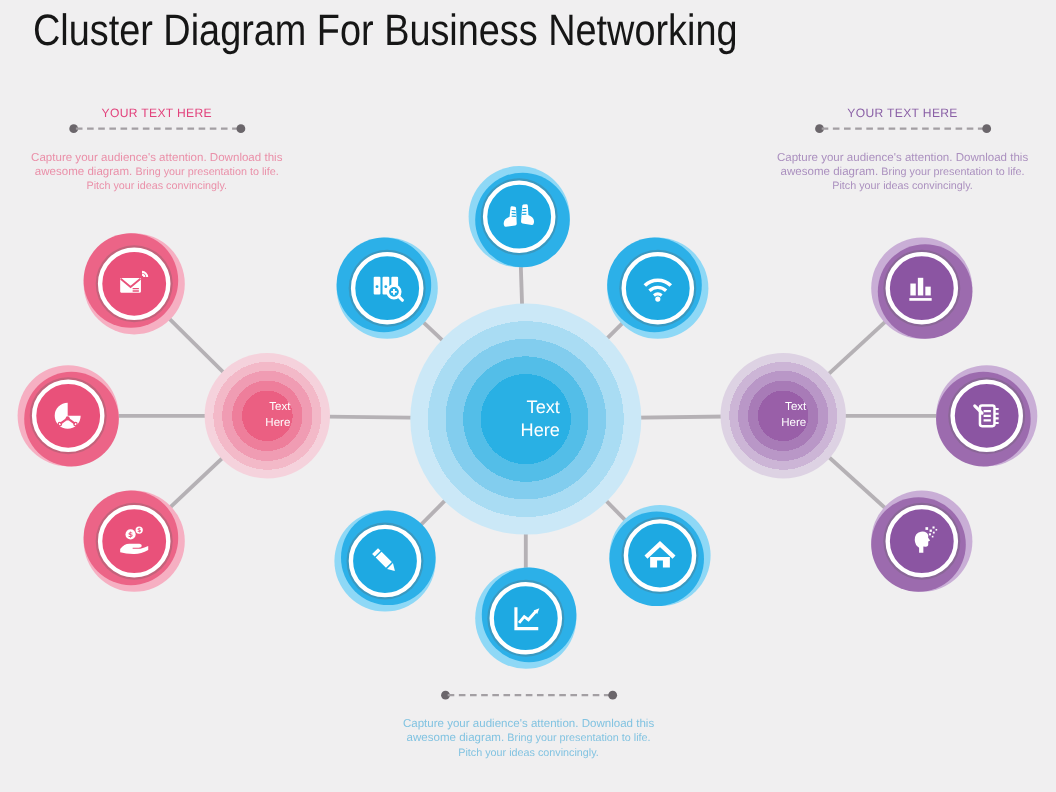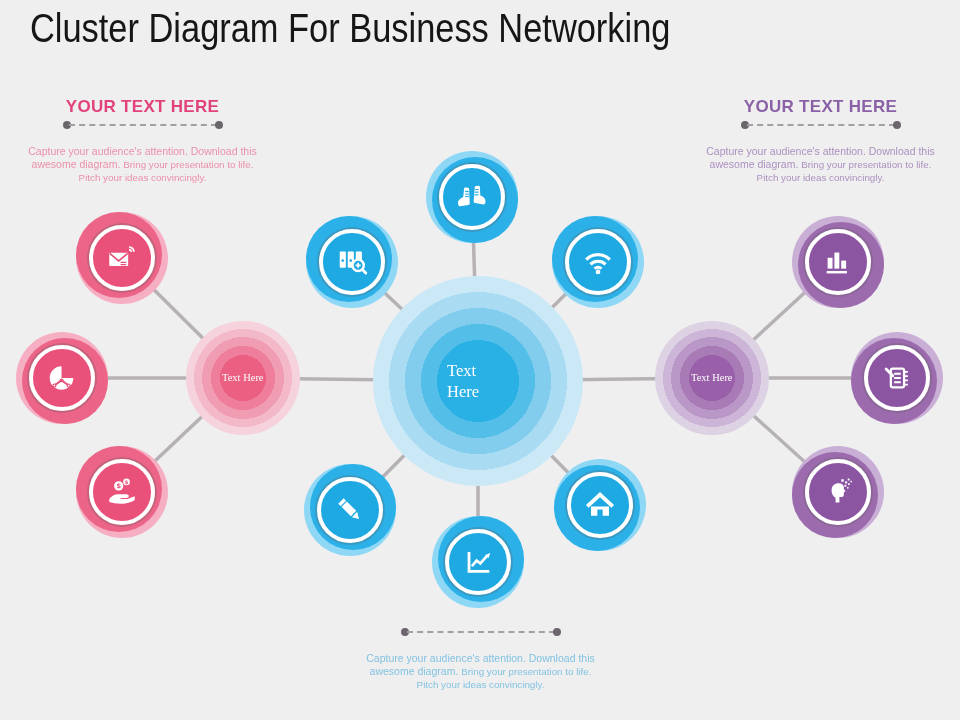--- a/index.html
+++ b/index.html
@@ -8,42 +8,42 @@
     background:#f0eff0;font-family:"Liberation Sans",sans-serif;
   }
   
   .title{
     position:absolute;left:30px;top:6px;margin:0;
     font-size:40px;font-weight:400;color:#161616;white-space:nowrap;
     transform:scaleX(0.86);transform-origin:left center;letter-spacing:0px;
   }
   
   .tblock{position:absolute;width:265px;text-align:center;}
-  .tblock .head{font-size:17px;font-weight:bold;letter-spacing:.3px;margin:0 0 4px 0;}
+  .tblock .head{font-size:11px;font-weight:normal;letter-spacing:.3px;margin:0 0 4px 0;}
   .dashrow{position:relative;height:8px;width:160px;margin:0 auto 4px auto;}
   .dashrow .dash{position:absolute;left:6px;right:6px;top:3px;border-top:2px dashed #a39fa3;}
   .dashrow .dot{position:absolute;top:0;width:8px;height:8px;border-radius:50%;background:#6b666b;}
   .dashrow .dot.l{left:0;} .dashrow .dot.r{right:0;}
   .tblock .body{font-size:10.5px;line-height:13px;margin:16px;}
   .tblock .body .b2{font-size:9.8px;}
   .tb-topleft{left:10px;top:97px;}
   .tb-topleft .head{color:#e2427c;}
   .tb-topleft .body{color:#ea90a9;}
   .tb-topright{left:688px;top:97px;}
   .tb-topright .head{color:#8a60a6;}
   .tb-topright .body{color:#ab90bf;}
   .tb-bottom{left:348px;top:628px;}
   .tb-bottom .head{color:#2aa3d8;}
   .tb-bottom .body{color:#82c3e1;}
   
   .wires{position:absolute;left:0;top:0;z-index:0;}
   .wires line{stroke:#b5b1b5;stroke-width:3.5;}
   
   .hub{position:absolute;border-radius:50%;display:flex;align-items:center;justify-content:center;z-index:2;}
-  .hub .hub-label{color:#fff;text-align:left;line-height:1.3;width:62px;font-family:Liberation Serif, serif;}
+  .hub .hub-label{color:#fff;text-align:right;line-height:1.3;width:62px;}
   .hub-center{left:373px;top:276px;width:210px;height:210px;font-size:16.5px;
     background:radial-gradient(circle closest-side,#29b0e4 0 41px,#53bee8 41px 57px,#82cdee 57px 73px,#a9dcf3 73px 89px,#cbe8f7 89px 105px);}
   .hub-side{width:114px;height:114px;font-size:10.5px;}
   .hub-side .hub-label{width:42px;}
   .hub-left{left:186px;top:321px;
     background:radial-gradient(circle closest-side,#eb5f82 0 23px,#ee7e9b 23px 32px,#f09cb3 32px 41px,#f3b9c8 41px 49px,#f5d2dc 49px 57px);}
   .hub-right{left:655px;top:321px;
     background:radial-gradient(circle closest-side,#995fa8 0 23px,#a87bb7 23px 32px,#b997c7 32px 41px,#ccb5d6 41px 49px,#ddd2e3 49px 57px);}
   
   .sat{position:absolute;width:92px;height:92px;border-radius:50%;z-index:3;}

